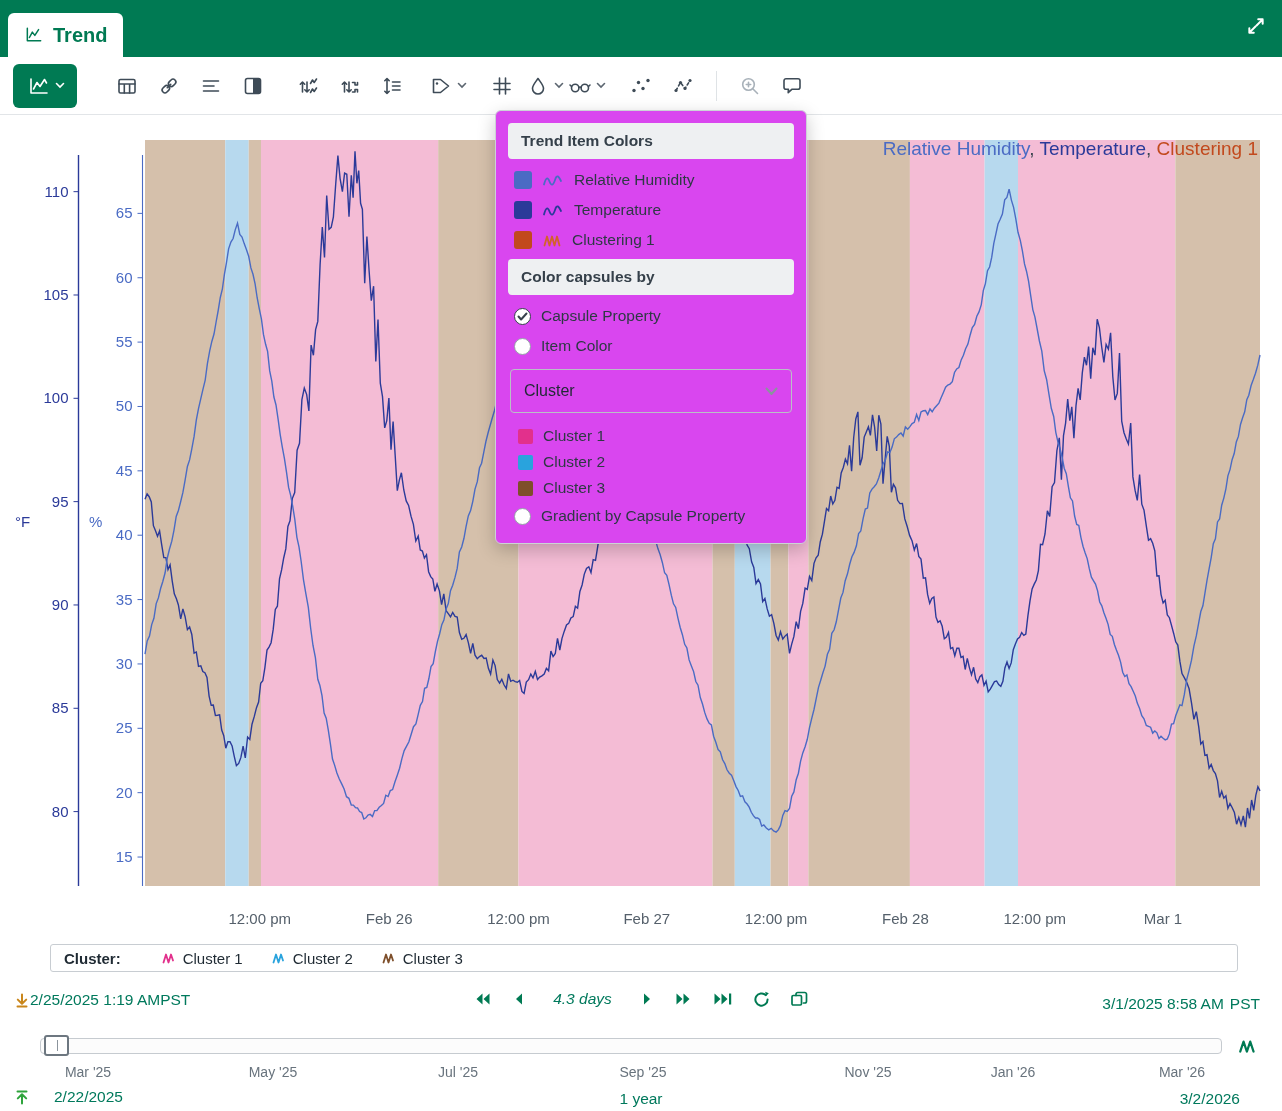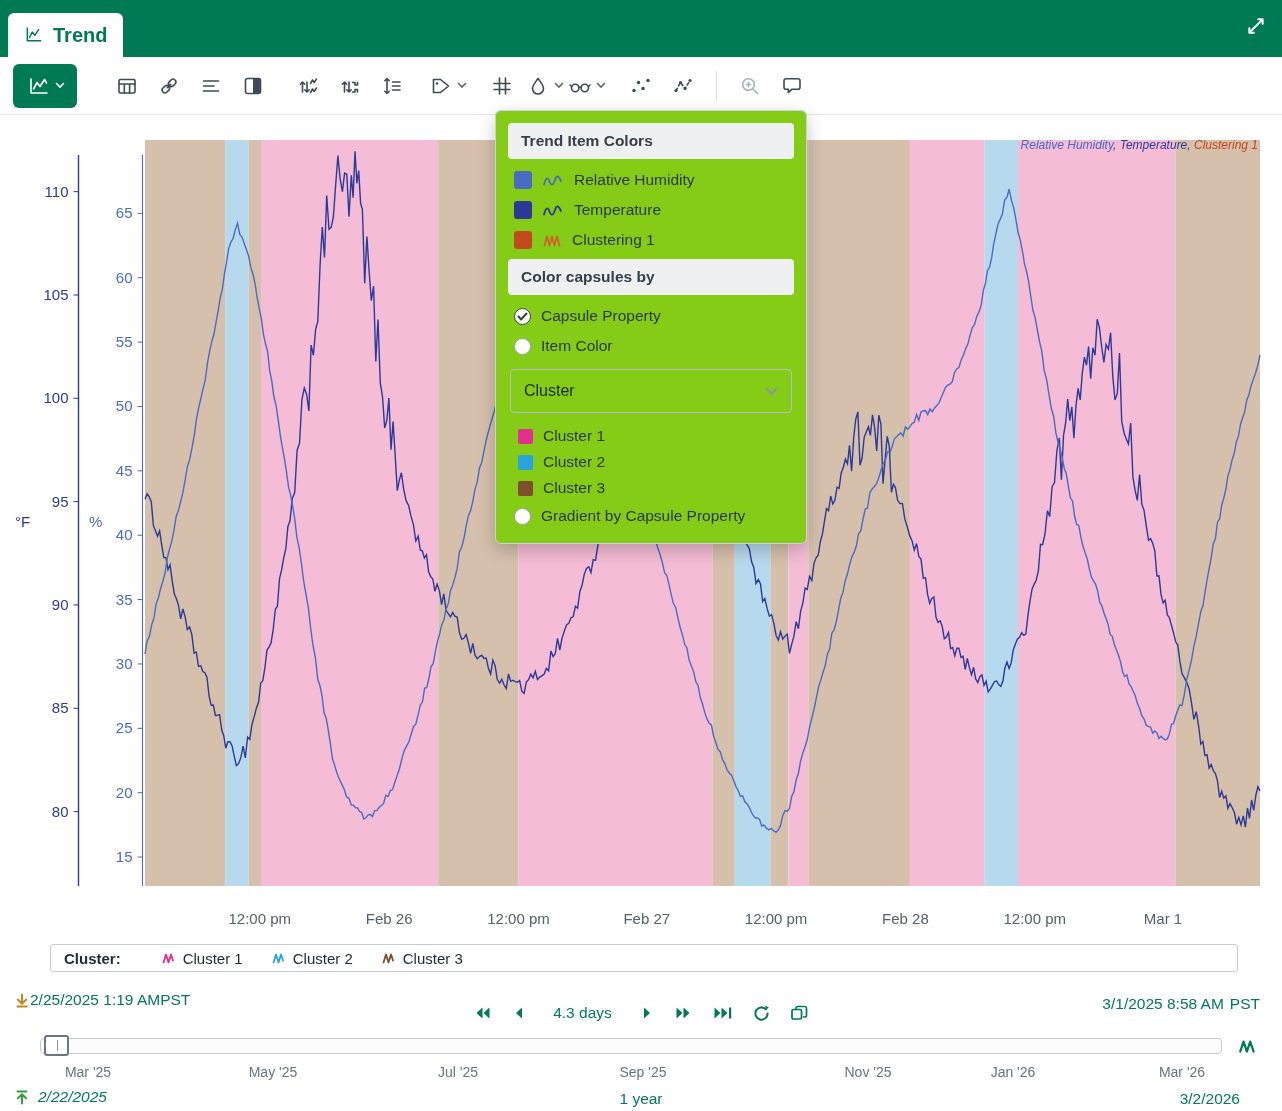--- a/index.html
+++ b/index.html
@@ -20,24 +20,24 @@
   .tb-btn{height:42px;min-width:40px;display:flex;align-items:center;justify-content:center;
           border-radius:4px;margin:0 1px;cursor:pointer;}
   .tb-btn.primary{background:#007a53;width:64px;height:44px;margin-right:16px;border-radius:6px;}
   .tb-btn.gap{margin-left:14px;}
   .tb-sep{width:1px;height:30px;background:#dfe3e6;margin:0 12px;}
   .caret{margin-left:3px;display:flex;}
 
   
   .chart-wrap{position:absolute;left:0;top:115px;width:1282px;height:825px;}
   #chart-svg{position:absolute;left:0;top:0;}
-  .chart-legend{position:absolute;top:23px;right:24px;font-size:12px;color:#39444e;z-index:5;font-style:italic;}
-
-  
-  .popup{position:absolute;left:495px;top:110px;width:312px;background:#84cc16;
+  .chart-legend{position:absolute;top:23px;right:24px;font-size:19px;color:#39444e;z-index:5;}
+
+  
+  .popup{position:absolute;left:495px;top:110px;width:312px;background:#d946ef;
          border:1px solid #ccd2d7;border-radius:6px;box-shadow:0 6px 18px rgba(0,0,0,.22);
          padding:12px;z-index:30;box-sizing:border-box;}
   .popup-h{background:#eef0f2;border-radius:4px;padding:9px 13px;font-weight:700;
            font-size:15.5px;color:#35404a;margin-bottom:6px;}
   .p-row{display:flex;align-items:center;gap:10px;padding:6px 6px;font-size:15.5px;color:#2e3944;}
   .swatch{width:18px;height:18px;border-radius:3px;flex:0 0 auto;}
   .swatch-sm{width:15px;height:15px;border-radius:2px;flex:0 0 auto;}
   .radio{width:17px;height:17px;border-radius:50%;border:1.5px solid #97a1aa;box-sizing:border-box;
          display:flex;align-items:center;justify-content:center;flex:0 0 auto;background:#fff;}
   .radio.checked{border-color:#37424c;}
@@ -52,40 +52,40 @@
                border:1px solid #c8cdd2;border-radius:3px;display:flex;align-items:center;
                padding:0 13px;gap:40px;font-size:15px;color:#1f2a33;box-sizing:border-box;}
   .cl-label{font-weight:700;}
   .cl-items{display:flex;gap:28px;align-items:center;}
   .cl-item{display:flex;align-items:center;gap:7px;}
 
   
   .time-row{position:absolute;left:0;top:986px;width:1282px;height:34px;}
   .time-left{position:absolute;left:14px;top:5px;display:flex;align-items:center;
              color:#00795c;font-size:15.5px;}
-  .time-center{position:absolute;left:0;right:0;top:18px;display:flex;align-items:center;
-               justify-content:center;gap:20px;}
+  .time-center{position:absolute;left:0;right:0;top:4px;display:flex;align-items:center;
+               justify-content:center;gap:20px;font-style:italic;}
   .nav-btn{display:flex;align-items:center;cursor:pointer;}
   .duration{color:#00795c;font-size:15.5px;padding:0 8px;cursor:pointer;}
   .time-right{position:absolute;right:22px;top:9px;color:#00795c;font-size:15.5px;
               display:flex;gap:6px;cursor:pointer;}
 
   
   .track{position:absolute;left:40px;top:1038px;width:1182px;height:16px;background:#fcfcfc;
          border:1px solid #c6cbd0;border-radius:4px;box-sizing:border-box;cursor:pointer;}
   .handle{position:absolute;top:1035px;height:21px;background:#fff;border:2px solid #6d7780;
           border-radius:3px;box-sizing:border-box;cursor:ew-resize;}
   .handle::after{content:"";position:absolute;left:50%;top:3px;bottom:3px;width:1px;background:#8b949c;}
   .slider-icon{position:absolute;left:1238px;top:1037px;cursor:pointer;}
   .months{position:absolute;left:0;top:1064px;width:1282px;height:18px;padding-left:11px;}
   .months span{position:absolute;transform:translateX(-50%);font-size:14px;color:#68737d;white-space:nowrap;}
 
   
-  .b-left{position:absolute;left:14px;top:1088px;display:flex;align-items:center;gap:8px;
-          color:#00795c;font-size:15.5px;font-style:italic;}
+  .b-left{position:absolute;left:14px;top:1088px;display:flex;align-items:center;gap:24px;
+          color:#00795c;font-size:15.5px;}
   .b-center{position:absolute;left:0;right:0;top:1090px;text-align:center;color:#00795c;font-size:15.5px;}
   .b-right{position:absolute;right:42px;top:1090px;color:#00795c;font-size:15.5px;}
 </style>
 </head>
 <body>
 
 <div class="topbar">
   <div class="tab">
     <span style="display:flex;">
       <svg width="20" height="20" viewBox="0 0 24 24">

